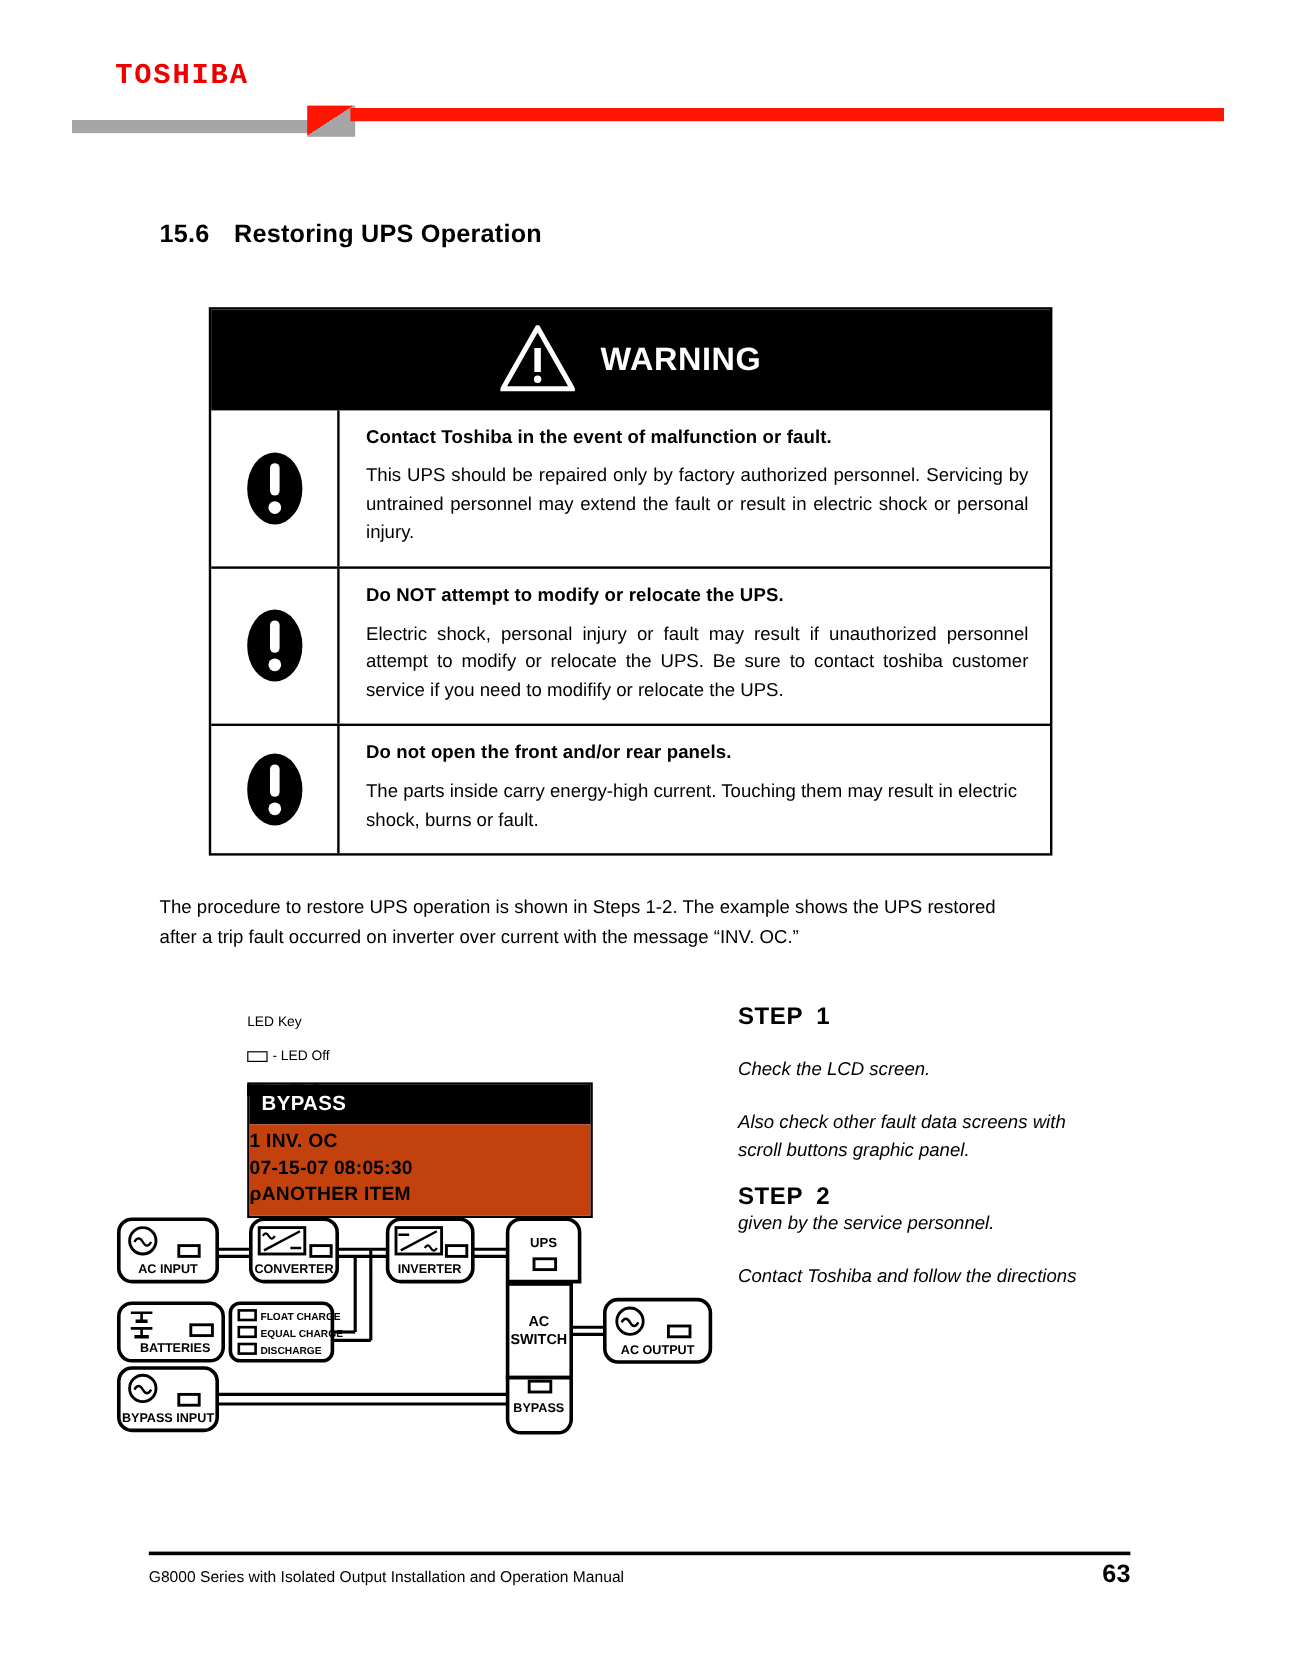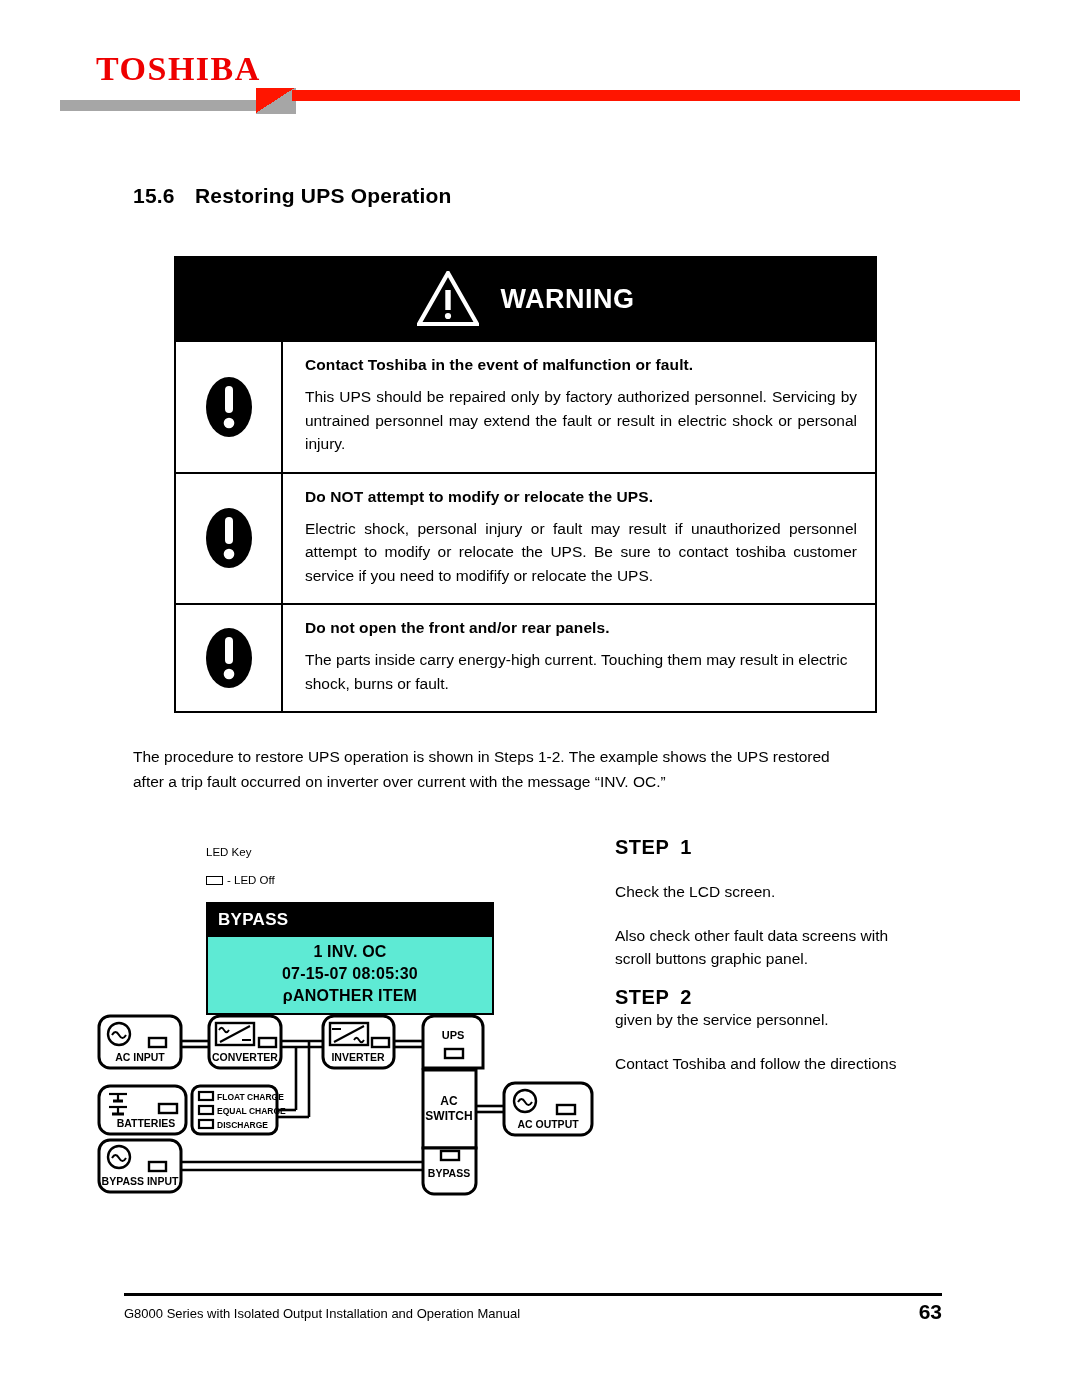--- a/index.html
+++ b/index.html
@@ -8,23 +8,23 @@
     background: #ffffff;
     font-family: "Liberation Sans", sans-serif;
     color: #000;
     overflow: hidden;
   }
   .page { position: relative; width: 1080px; height: 1397px; }
 
   
   .brand {
     position: absolute; left: 96px; top: 50px;
-    font-size: 34px; font-weight: bold; letter-spacing: 1.5px;
+    font-size: 24px; font-weight: bold; letter-spacing: 1.5px;
     color: #ee0000;
-    font-family: Liberation Serif, serif;
+    font-family: Liberation Mono, monospace;
   }
   .rule-wrap { position: absolute; left: 60px; top: 88px; width: 960px; height: 26px; }
   .rule-gray {
     position: absolute; left: 0; top: 12px; width: 200px; height: 11px;
     background: #a6a6a6;
   }
   .rule-diag {
     position: absolute; left: 196px; top: 0px; width: 40px; height: 26px;
     background: linear-gradient(to bottom right, transparent 0 48%, #a6a6a6 48% 100%);
   }
@@ -77,21 +77,21 @@
   
   .intro {
     position: absolute; left: 133px; top: 744px; width: 812px;
     font-size: 15.5px; line-height: 1.62; text-align: left;
   }
 
   
   .step-block { position: absolute; }
   .step-title { font-size: 20px; font-weight: bold; letter-spacing: .5px; }
   .step-title .sp { display: inline-block; width: 11px; }
-  .step-line { font-size: 15.5px; line-height: 1.45; }
+  .step-line { font-size: 15.5px; line-height: 1.45; font-style: italic; }
   #step1 { left: 615px; top: 836px; width: 350px; }
   #step1 .l1 { margin-top: 22px; }
   #step1 .l2 { margin-top: 22px; }
   #step2 { left: 615px; top: 950px; width: 350px; margin-top: 36px; }
   #step2 .l1 { margin-top: 22px; }
 
   
   .led-key { position: absolute; left: 206px; top: 845px; font-size: 11.5px; line-height: 1.25; }
   .led-key .kr { display: flex; align-items: center; gap: 4px; margin-top: 14px; }
   .led-sw { width: 17px; height: 9px; border: 1.6px solid #000; background: #fff; }
@@ -102,21 +102,21 @@
   .lcd {
     position: absolute; left: 206px; top: 902px; width: 288px;
     border: 2px solid #000;
   }
   .lcd-top {
     background: #000; color: #fff;
     font-size: 17px; font-weight: bold;
     padding: 6px 10px 7px 10px;
     letter-spacing: .3px;
   }
-  .lcd-body { background: #5eead4; padding: 4px 0 7px 0; text-align: center; }
+  .lcd-body { background: #c2410c; padding: 4px 0 7px 0; text-align: left; }
   .lcd-body div { font-size: 16px; font-weight: bold; line-height: 1.36; letter-spacing: .2px; }
 
   
   .diagram { position: absolute; left: 96px; top: 1010px; width: 500px; height: 190px; }
   .diagram svg { display: block; }
 
   
   .foot-rule {
     position: absolute; left: 124px; top: 1293px; width: 818px; height: 3px; background: #000;
   }

